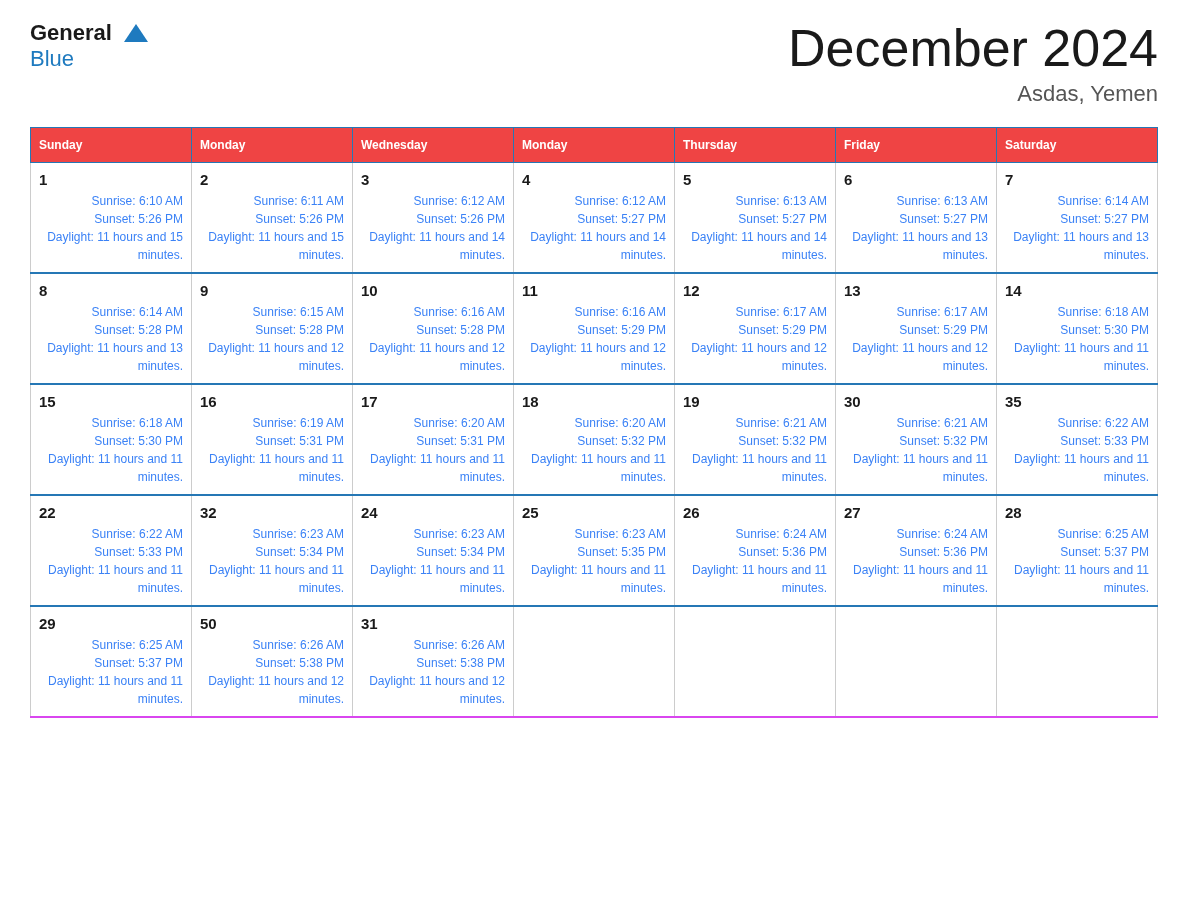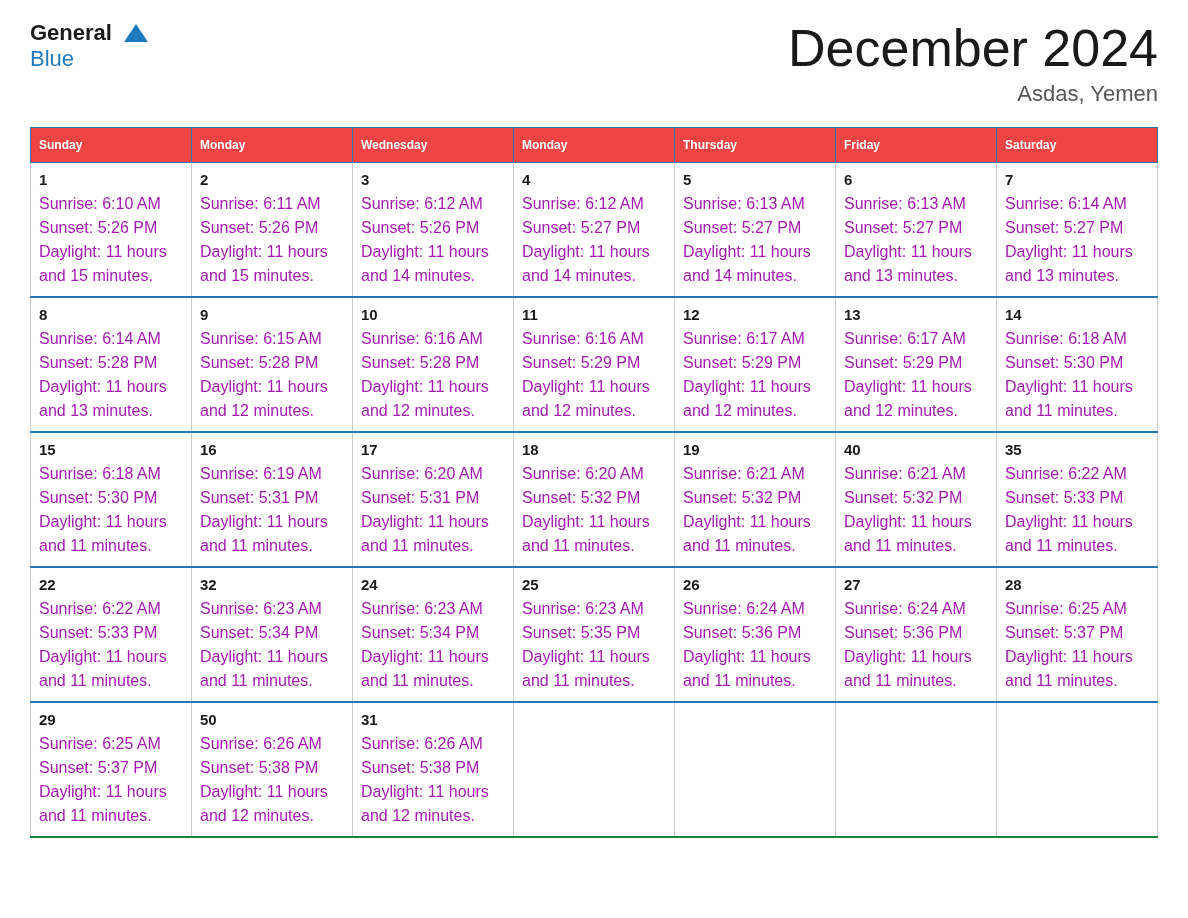--- a/index.html
+++ b/index.html
@@ -89,29 +89,30 @@
       border-right: 1px solid #ccc;
     }
     .day-number {
       font-size: 15px;
       font-weight: bold;
       color: #1a1a1a;
       display: block;
       margin-bottom: 4px;
     }
     .day-info {
-      font-size: 16px;
-      color: #a21caf;
+      font-size: 12px;
+      color: #3b82f6;
       line-height: 1.5;
+      text-align: right;
     }
     .empty-cell {
       background: #fff;
     }
     tbody tr:last-child {
-      border-bottom: 2px solid #15803d;
+      border-bottom: 2px solid #d946ef;
     }
   </style>
 </head>
 <body>
 
 <div class="header-area">
   <div class="logo">
     <div class="logo-text">
       <span class="logo-general">General</span>
       <span class="logo-triangle"></span>
@@ -214,21 +215,21 @@
         </td>
         <td>
           <span class="day-number">18</span>
           <div class="day-info">Sunrise: 6:20 AM<br>Sunset: 5:32 PM<br>Daylight: 11 hours and 11 minutes.</div>
         </td>
         <td>
           <span class="day-number">19</span>
           <div class="day-info">Sunrise: 6:21 AM<br>Sunset: 5:32 PM<br>Daylight: 11 hours and 11 minutes.</div>
         </td>
         <td>
-          <span class="day-number">40</span>
+          <span class="day-number">30</span>
           <div class="day-info">Sunrise: 6:21 AM<br>Sunset: 5:32 PM<br>Daylight: 11 hours and 11 minutes.</div>
         </td>
         <td>
           <span class="day-number">35</span>
           <div class="day-info">Sunrise: 6:22 AM<br>Sunset: 5:33 PM<br>Daylight: 11 hours and 11 minutes.</div>
         </td>
       </tr>
       <tr>
         <td>
           <span class="day-number">22</span>

